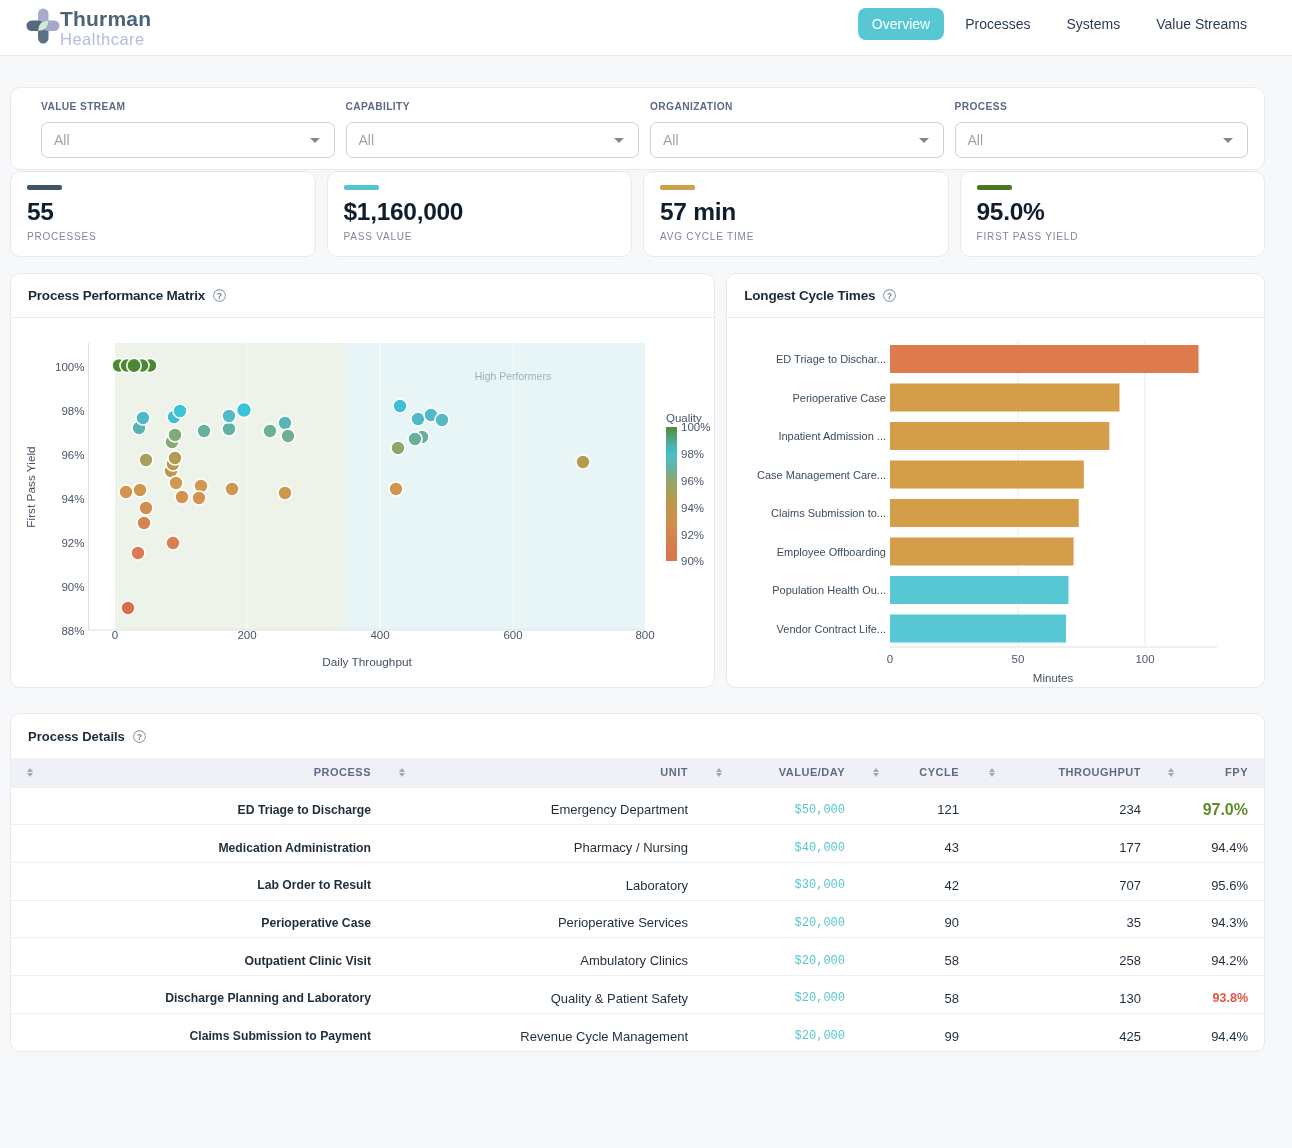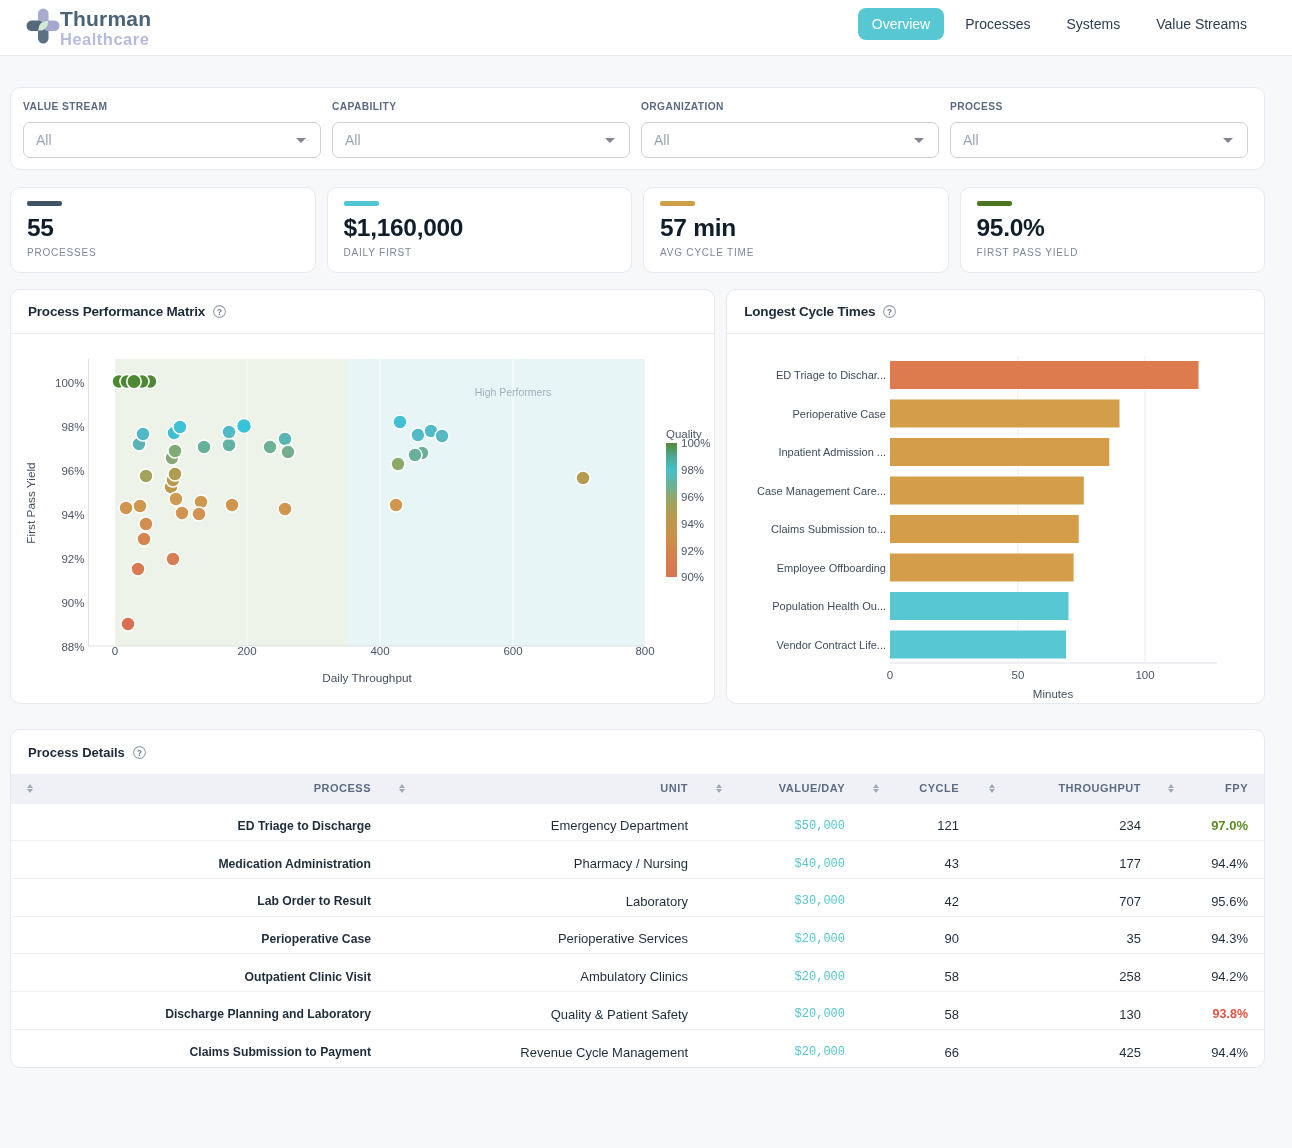--- a/index.html
+++ b/index.html
@@ -11,36 +11,36 @@
 }
 
 .header {
   height:56px; background:#fff; border-bottom:1px solid #e7eaf0;
   display:flex; align-items:center; padding:0 45px 0 26px;
 }
 .logo { display:flex; align-items:center; position:relative; top:-2px; }
 .logo svg { display:block; }
 .logo-text { margin-left:0px; line-height:1; margin-top:4px; }
 .logo-text .l1 { font-size:21px; font-weight:bold; color:#4a6377; letter-spacing:0.2px; }
-.logo-text .l2 { font-size:16.5px; color:#b5bbdb; letter-spacing:0.5px; margin-top:2px;font-weight:bold; }
+.logo-text .l2 { font-size:16.5px; color:#b5bbdb; letter-spacing:0.5px; margin-top:2px; }
 .platform {
   position:relative; top:-1px; margin-left:28px; font-size:11.5px; color:#8b94a6; letter-spacing:0.6px;
   line-height:16.5px; text-transform:uppercase; width:200px;
 }
 .nav { margin-left:auto; display:flex; align-items:center; position:relative; top:-4px; }
 .nav a { text-decoration:none; font-size:14px; font-weight:normal; color:#2c3d52; margin-left:36px; }
 .nav a.pill + a { margin-left:21px; }
 .nav a.pill {
   background:#56c7d3; color:#fff; font-weight:normal; font-size:14px; padding:8px 14px; border-radius:8px; margin-left:0;
 }
 
 .page { padding:31px 27px 0 10px; }
 .card { background:#fff; border:1px solid #e6e9f0; border-radius:10px; }
 
-.filters { height:83px; display:flex; gap:11px; padding:13px 16px 0 12px; margin-bottom:17px; }
+.filters { height:83px; display:flex; gap:11px; padding:13px 16px 0 30px; margin-bottom:1px; }
 .fcol { flex:1; }
 .flabel { font-size:10.2px; font-weight:bold; color:#5b6a82; letter-spacing:0.4px; margin-bottom:10px; }
 .fselect {
   height:36px; border:1px solid #cbd0d9; border-radius:7px; background:#fff;
   display:flex; align-items:center; padding:0 14px 0 12px; color:#9aa5b3; font-size:14px;
 }
 .fselect .caret { margin-left:auto; width:0; height:0; border-left:5px solid transparent;
   border-right:5px solid transparent; border-top:5px solid #82878f; }
 
 .kpis { display:flex; gap:11px; margin-bottom:16px; }
@@ -70,21 +70,21 @@
 thead th .h { display:flex; align-items:center; padding-left:28px; }
 thead th.c1 .h { padding-left:16px; }
 thead th.c5 .h { padding-left:30px; }
 thead th .h .txt { margin-left:auto; }
 tbody td {
   height:37.7px; border-top:1px solid #edeff3; font-size:13px; color:#1f2d3b;
   text-align:right; padding:8px 0 0 0; vertical-align:middle;
 }
 td.pname { font-weight:bold; font-size:12.2px; }
 td.money { font-family:"Liberation Mono", monospace; font-size:12px; color:#57c6cd; }
-td.fpy-good { color:#5d8b26; font-weight:bold; font-size:13px; }
+td.fpy-good { color:#5d8b26; font-weight:bold; font-size:16px; }
 td.fpy-bad { color:#e25544; font-weight:bold; font-size:12.5px; }
 .sorti { display:inline-block; }
 .sorti::before { content:""; display:block; width:0; height:0;
   border-left:3.5px solid transparent; border-right:3.5px solid transparent;
   border-bottom:4px solid #a2a9b4; margin-bottom:1.5px; }
 .sorti::after { content:""; display:block; width:0; height:0;
   border-left:3.5px solid transparent; border-right:3.5px solid transparent;
   border-top:4px solid #a2a9b4; }
 </style>
 </head>
@@ -131,21 +131,21 @@
   </div>
   <div class="kpis">
     <div class="card kpi">
         <div class="bar" style="background:#3f5566"></div>
         <div class="num">55</div>
         <div class="lbl">PROCESSES</div>
       </div>
     <div class="card kpi">
         <div class="bar" style="background:#52c5d2"></div>
         <div class="num">$1,160,000</div>
-        <div class="lbl">DAILY FIRST</div>
+        <div class="lbl">PASS VALUE</div>
       </div>
     <div class="card kpi">
         <div class="bar" style="background:#cfa04a"></div>
         <div class="num">57 min</div>
         <div class="lbl">AVG CYCLE TIME</div>
       </div>
     <div class="card kpi">
         <div class="bar" style="background:#4a7622"></div>
         <div class="num">95.0%</div>
         <div class="lbl">FIRST PASS YIELD</div>
@@ -403,20 +403,20 @@
             <td>Quality &amp; Patient Safety</td>
             <td class="money">$20,000</td>
             <td>58</td>
             <td>130</td>
             <td class="fpy-bad" style="padding-right:16px">93.8%</td>
           </tr>
         <tr>
             <td class="pname">Claims Submission to Payment</td>
             <td>Revenue Cycle Management</td>
             <td class="money">$20,000</td>
-            <td>66</td>
+            <td>99</td>
             <td>425</td>
             <td style="padding-right:16px">94.4%</td>
           </tr>
       </tbody>
     </table>
   </div>
 </div>
 
 </body></html>

